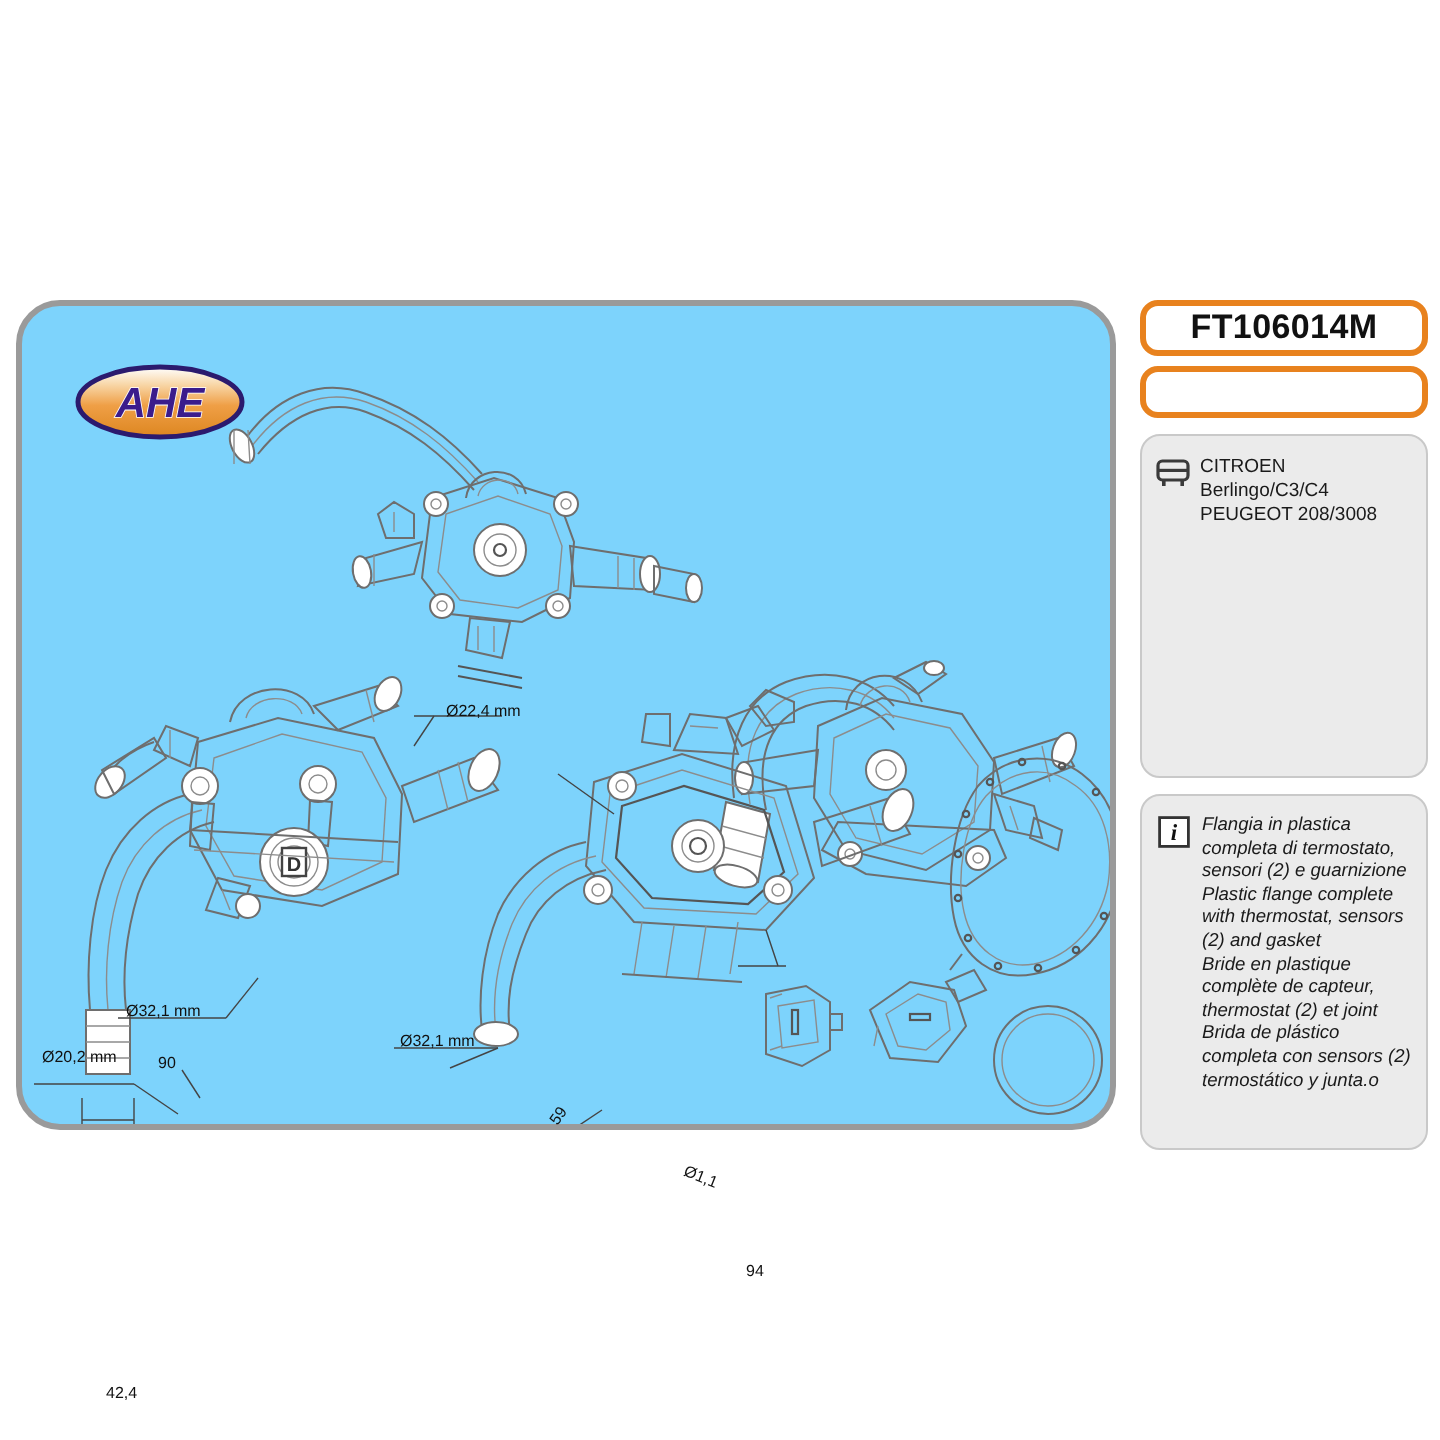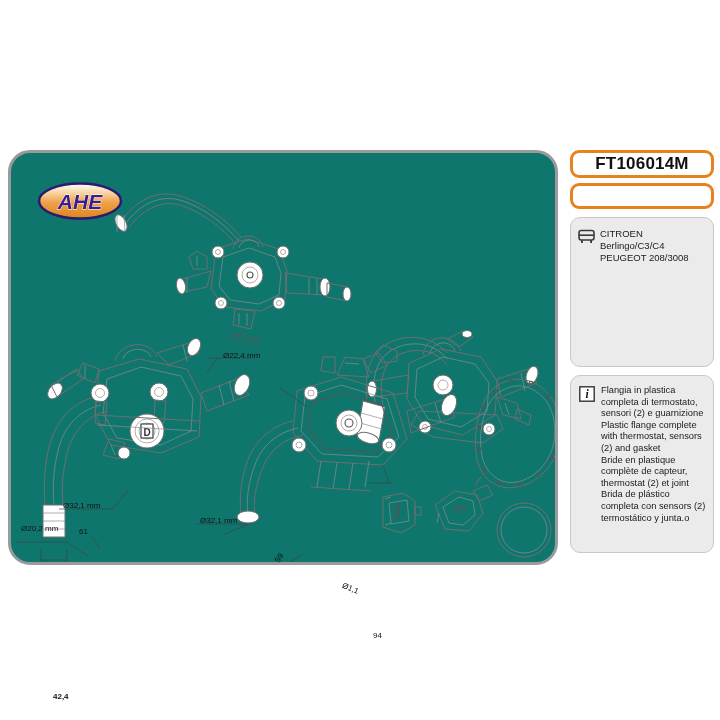--- a/index.html
+++ b/index.html
@@ -18,21 +18,21 @@
   
   #drawing-panel {
     position: absolute;
     left: 8px;
     top: 150px;
     width: 550px;
     height: 415px;
     box-sizing: border-box;
     border: 3px solid #9a9a9a;
     border-radius: 22px;
-    background: #0f766e;
+    background: #7dd3fc;
   }
 
   
   #ahe-logo {
     position: absolute;
     left: 26px;
     top: 28px;
     width: 86px;
     height: 40px;
   }
@@ -67,21 +67,21 @@
     height: 26px;
   }
 
   
   #vehicle-card {
     margin-top: 8px;
     box-sizing: border-box;
     background: #ebebeb;
     border: 1px solid #c9c9c9;
     border-radius: 10px;
-    height: 150px;
+    height: 172px;
     padding: 10px 7px 7px 7px;
     display: flex;
     align-items: flex-start;
     gap: 5px;
   }
   #vehicle-icon { flex: 0 0 auto; margin-top: 1px; }
   #vehicle-lines {
     font-size: 9.5px;
     color: #1a1a1a;
     line-height: 12px;
@@ -99,20 +99,21 @@
     display: flex;
     align-items: flex-start;
     gap: 6px;
   }
   #info-icon { flex: 0 0 auto; margin-top: 1px; }
   #desc-text {
     font-size: 9.3px;
     color: #1a1a1a;
     line-height: 11.6px;
     white-space: pre-line;
+    font-style: italic;
   }
 
   
   .dim {
     position: absolute;
     font-size: 8px;
     color: #111111;
     font-family: "Liberation Sans", sans-serif;
     white-space: nowrap;
   }
@@ -393,22 +394,22 @@
       <rect class="lnd" x="444" y="354" width="10" height="3"></rect>
       <path class="ln" d="M462,338 L476,332 L482,342 L468,348 Z"></path>
       <path class="ln2" d="M428,360 L426,370"></path>
     </g>
   </svg>
 
   <div class="dim" style="left:212px; top:198px;">Ø22,4 mm</div>
   <div class="dim" style="left:52px; top:348px;">Ø32,1 mm</div>
   <div class="dim" style="left:189px; top:363px;">Ø32,1 mm</div>
   <div class="dim" style="left:10px; top:371px;">Ø20,2 mm</div>
-  <div class="dim" style="left:68px; top:374px;">61</div>
-  <div class="dim" style="left:42px; top:539px; position:absolute;font-weight:bold;">42,4</div>
+  <div class="dim" style="left:68px; top:374px;">90</div>
+  <div class="dim" style="left:42px; top:539px; position:absolute;">42,4</div>
   <div class="dim dim-rot-59" style="left:262px; top:406px;">59</div>
   <div class="dim dim-rot-11" style="left:333px; top:428px;">Ø1,1</div>
   <div class="dim" style="left:362px; top:478px;text-align:right;">94</div>
 </div>
 
 <div id="right-col">
 
   <div class="orange-box">
     <span id="part-number">FT106014M</span>
   </div>

